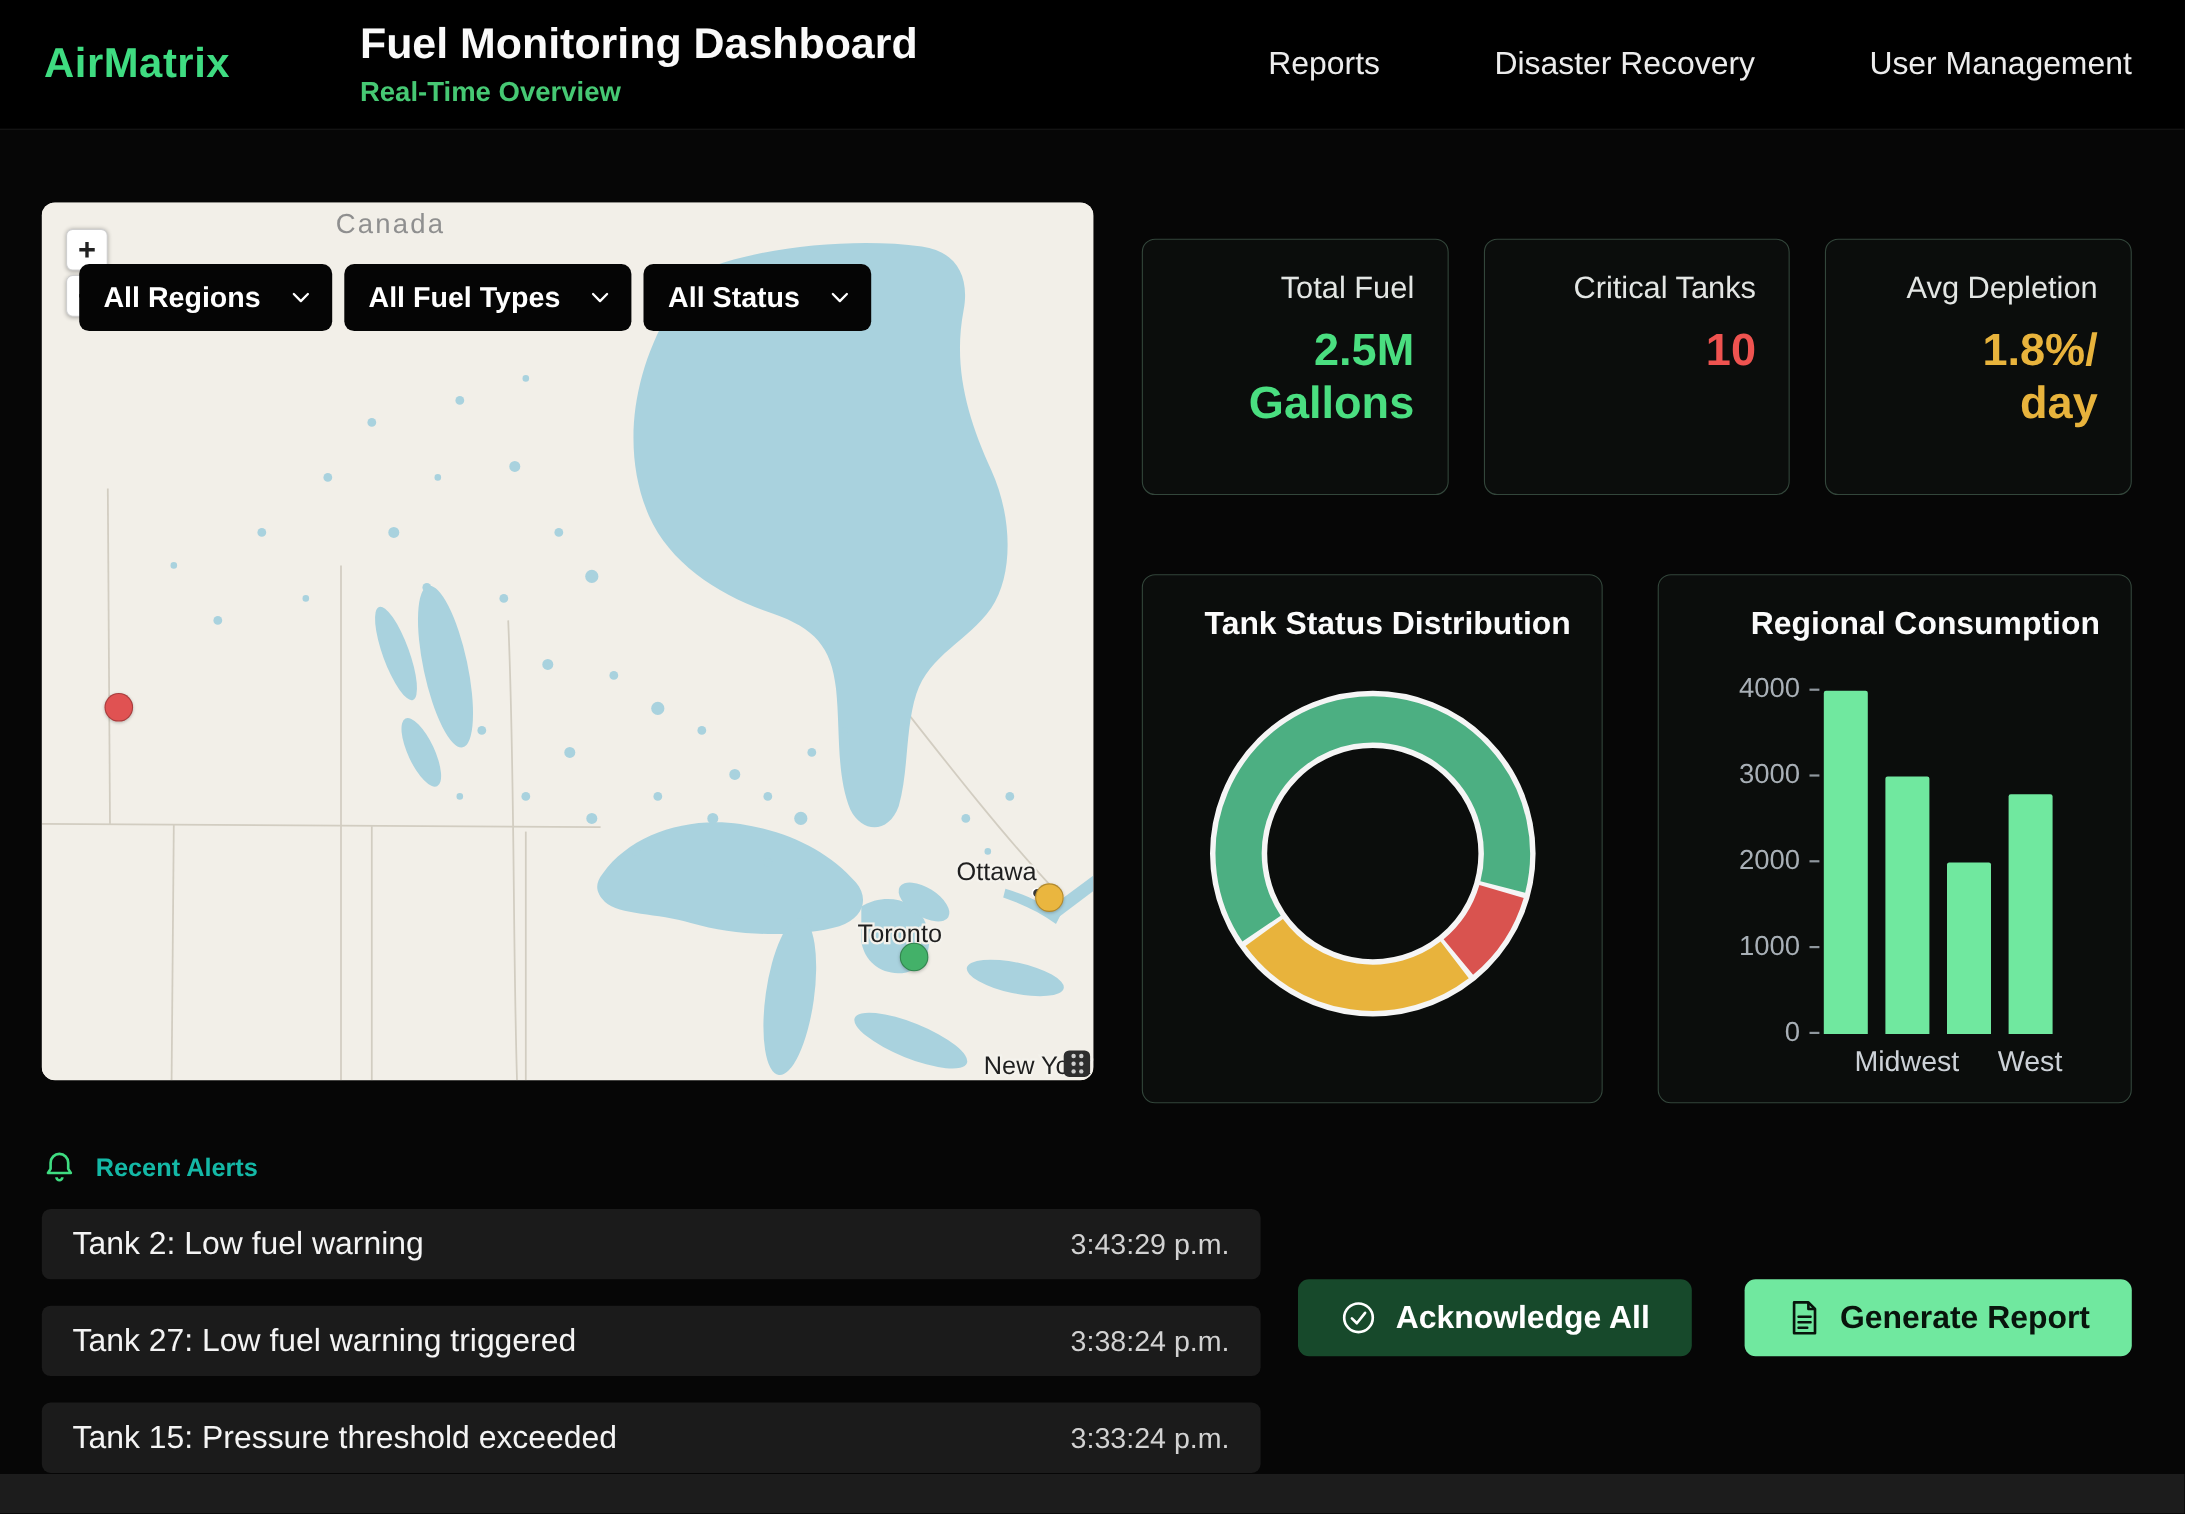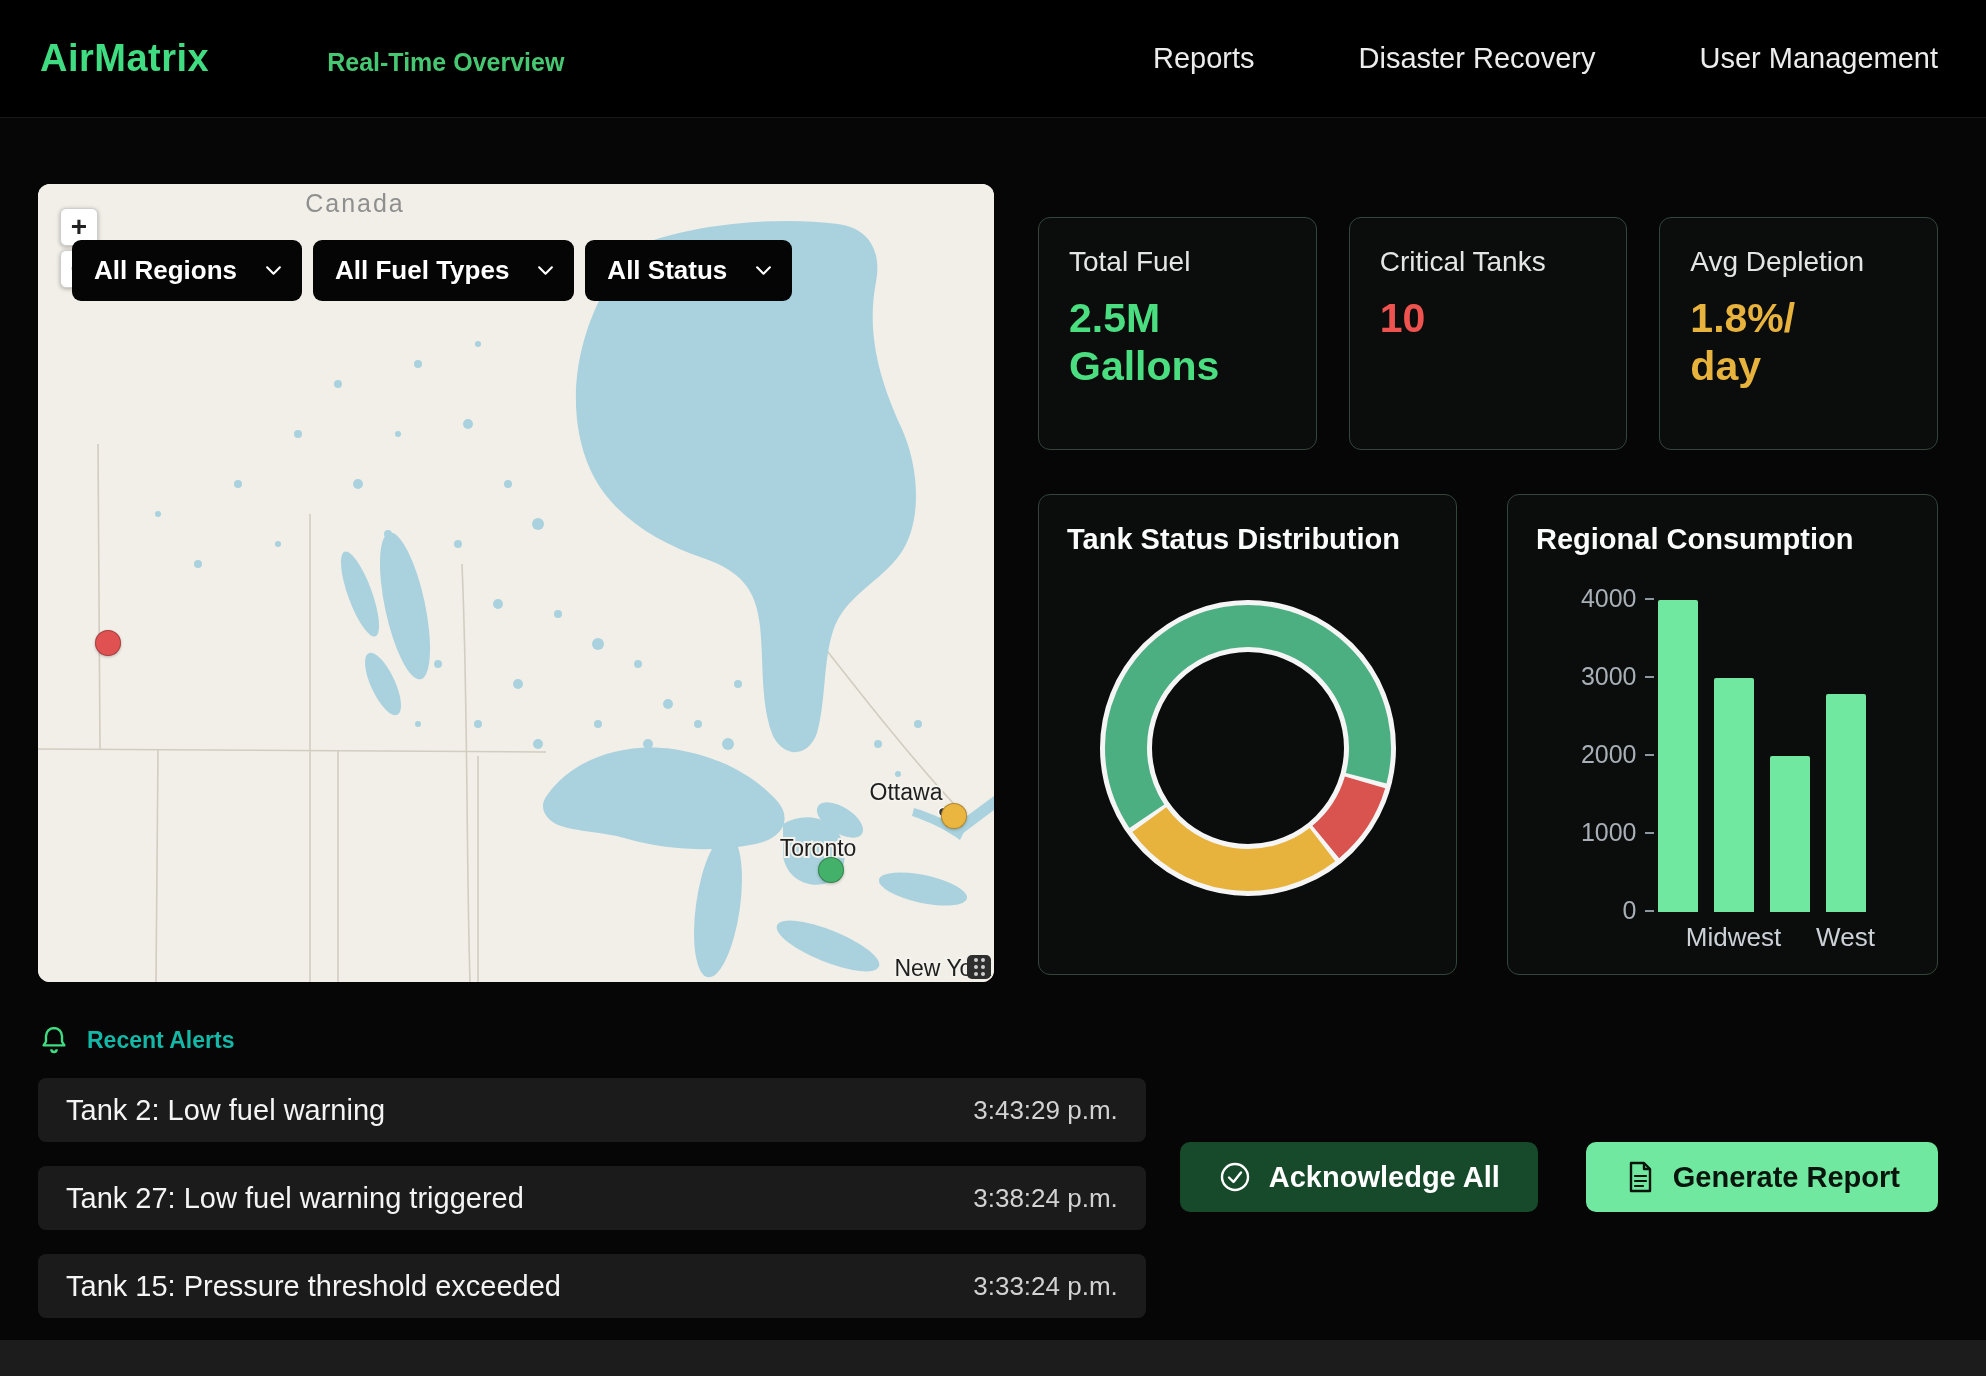--- a/index.html
+++ b/index.html
@@ -33,21 +33,21 @@
     font-size:26px; font-weight:bold; font-family:"Liberation Sans",sans-serif; cursor:pointer; }
   .map-marker { position:absolute; width:26px; height:26px; border-radius:50%;
     transform:translate(-50%,-50%); z-index:3; cursor:pointer;
     box-shadow:0 0 0 1px rgba(0,0,0,.25) inset, 0 1px 3px rgba(0,0,0,.25); }
   .map-grip { position:absolute; right:3px; bottom:3px; width:24px; height:24px; background:#2e2e2e;
     border-radius:5px; z-index:4; display:grid; grid-template-columns:repeat(2,4px);
     grid-template-rows:repeat(3,4px); gap:3px; align-content:center; justify-content:center; cursor:grab; }
   .map-grip i { width:4px; height:4px; background:#cfcfcf; border-radius:50%; }
 
   
-  .right-col { flex:1; margin-top:33px; display:flex; flex-direction:column; gap:44px; }
+  .right-col { flex:1; margin-top:33px; display:flex; flex-direction:column; gap:72px;text-align:right; }
   .stats-row { display:flex; gap:32px; height:233px; }
   .card { background:#0b0d0c; border:1px solid #33463b; border-radius:12px; }
   .stat-card { flex:1; padding:28px 30px; }
   .stat-label { font-size:28px; color:#e3e6e4; }
   .stat-value { font-size:41px; font-weight:bold; line-height:1.18; margin-top:16px; white-space:pre-line; }
 
   .charts-row { display:flex; gap:50px; height:481px; }
   .chart-card { padding:28px; }
   .donut-card { flex:0 0 419px; }
   .bar-card { flex:1; }
@@ -85,20 +85,21 @@
   
   text.country { font-size:25px; fill:#8f8f8f; letter-spacing:2px; }
   text.city { font-size:23px; fill:#1f1f1f; paint-order:stroke; stroke:#f4f2ec; stroke-width:4px; }
 </style>
 </head>
 <body>
 
 <header class="app-header">
   <div class="logo">AirMatrix</div>
   <div class="title-block">
+    <div class="page-title">Fuel Monitoring Dashboard</div>
     <div class="page-subtitle">Real-Time Overview</div>
   </div>
   <nav class="main-nav" id="main-nav">
       <div class="nav-item">Reports</div>
       <div class="nav-item">Disaster Recovery</div>
       <div class="nav-item">User Management</div>
     </nav>
 </header>
 
 <main class="main-area">

